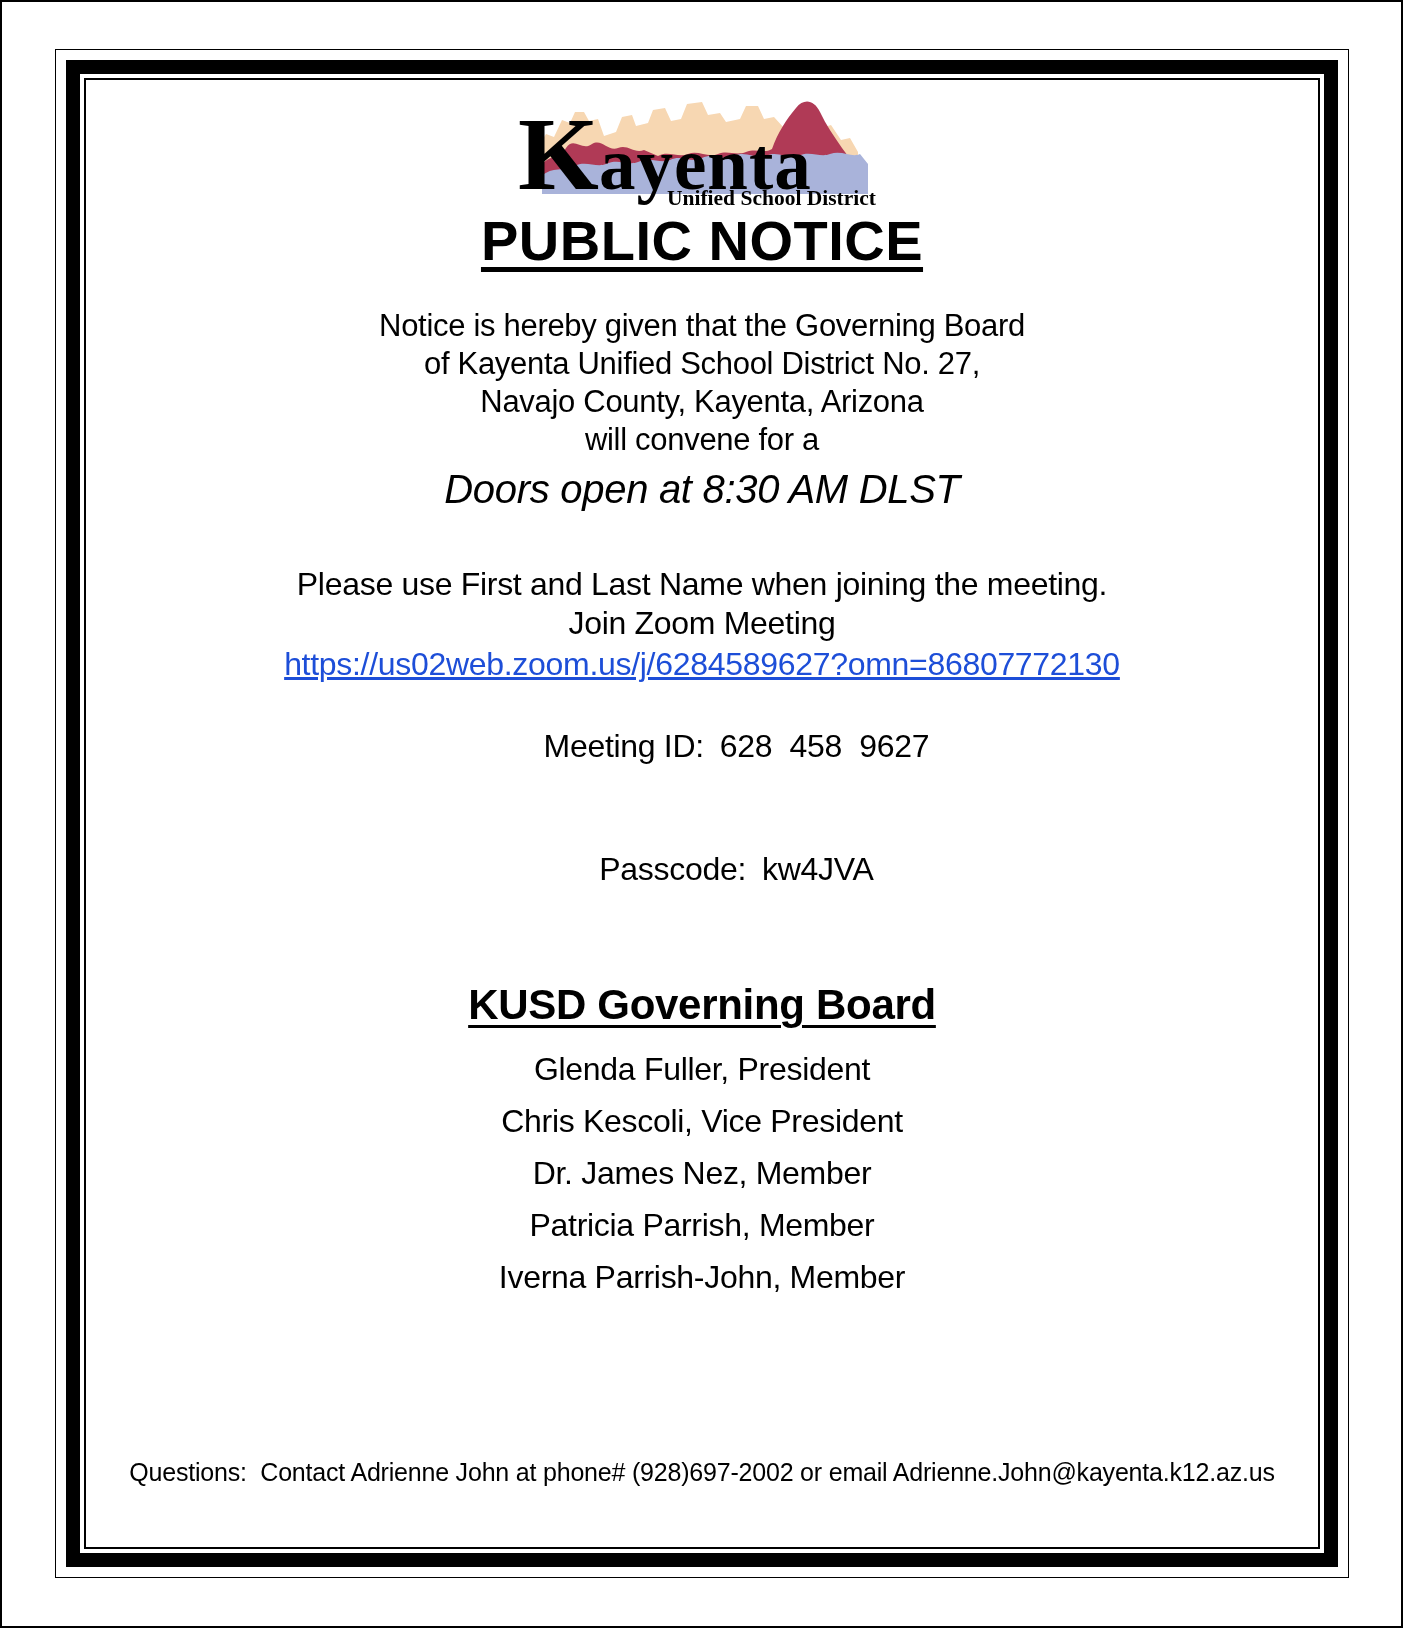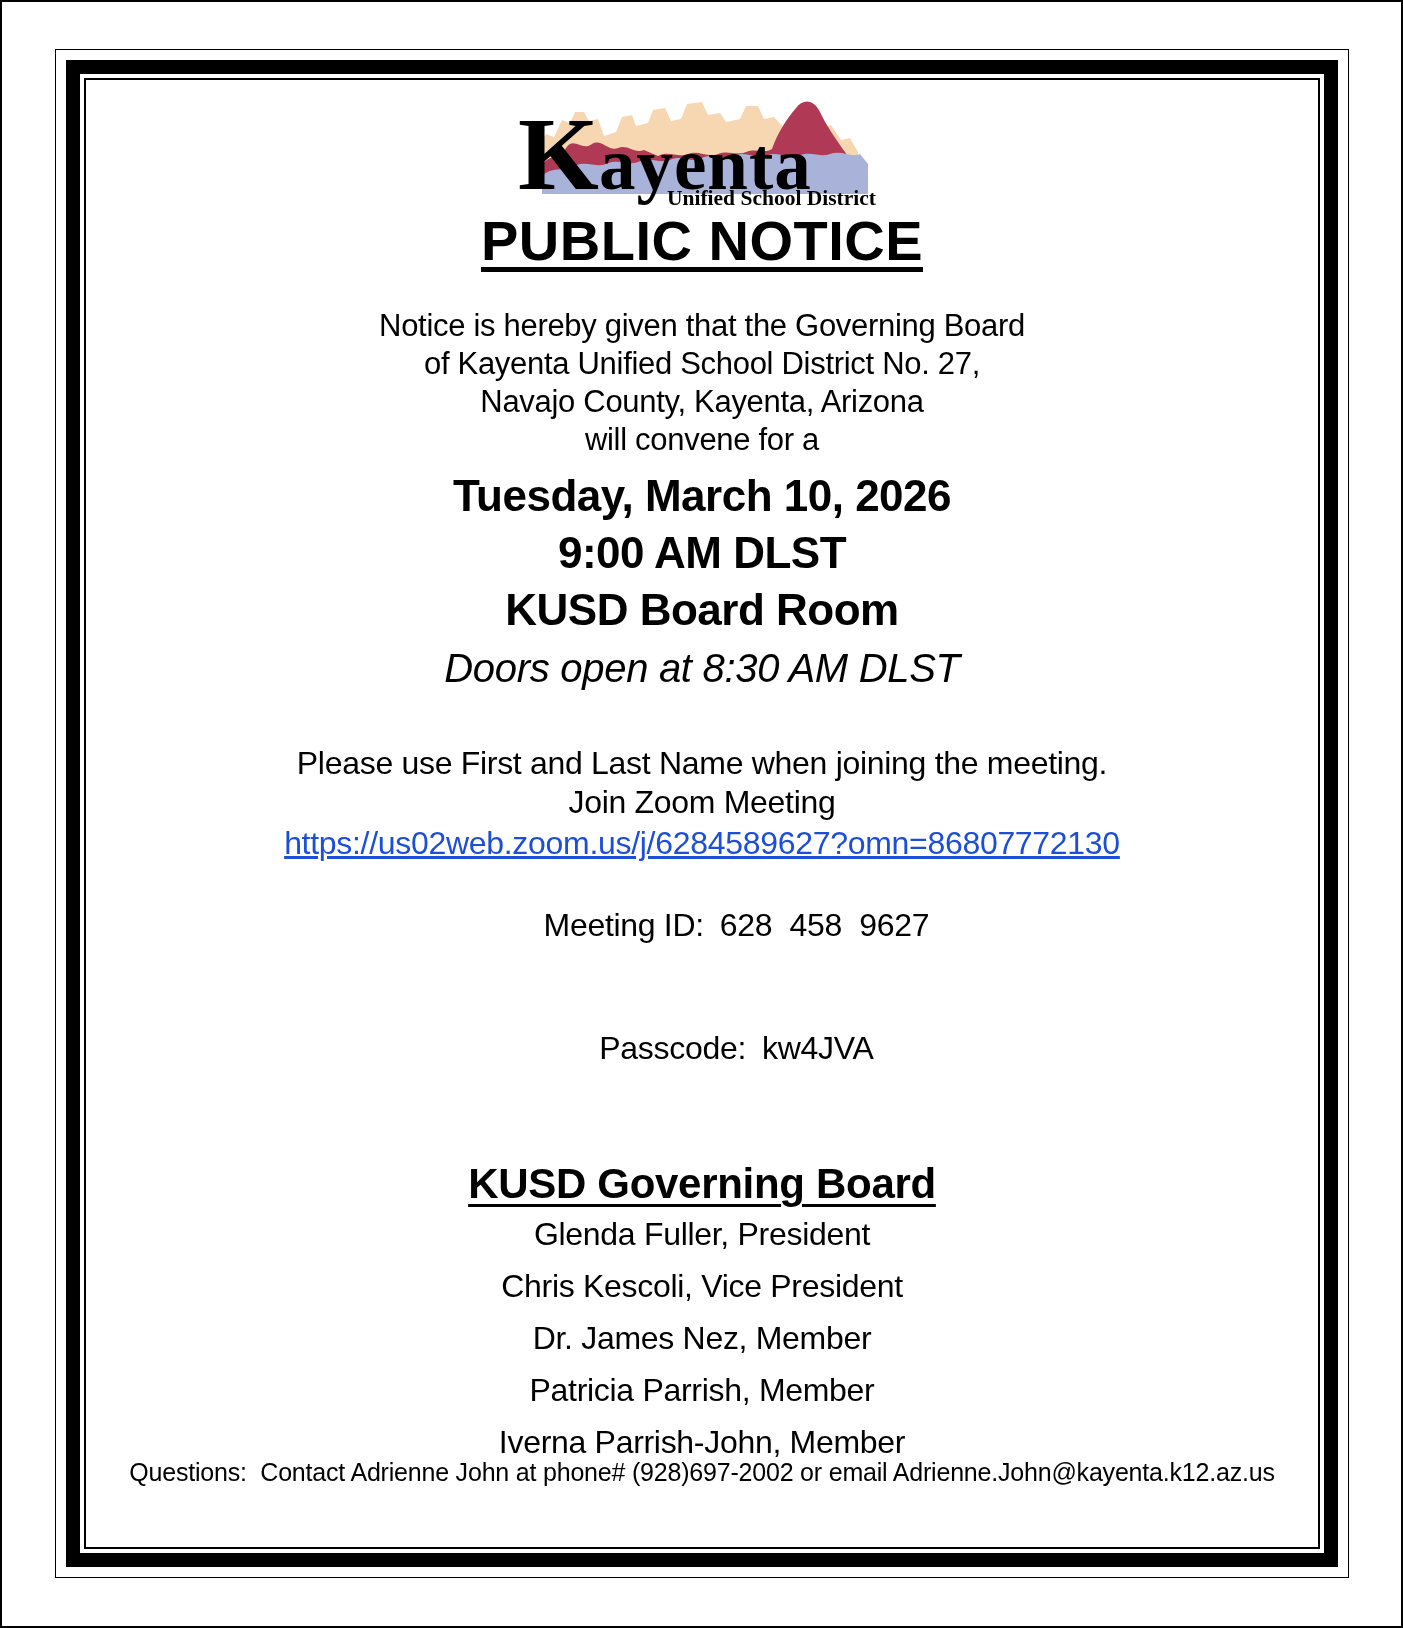--- a/index.html
+++ b/index.html
@@ -31,21 +31,21 @@
   .session-lines{margin-top:8px;}
   .doors{font-size:40px;font-style:italic;font-weight:400;margin-top:8px;letter-spacing:-0.3px;}
   .please{margin-top:54px;font-size:32px;font-weight:400;letter-spacing:-0.3px;}
   .zoom-line{font-size:32px;line-height:41px;letter-spacing:-0.3px;white-space:pre;}
   .zoom-link{text-decoration:underline;}
   .pair-label{margin-right:16px;}
   .board-heading{
     margin-top:50px;font-size:42px;font-weight:700;letter-spacing:-0.3px;
     text-decoration:underline;text-decoration-thickness:3px;text-underline-offset:6px;
   }
-  .members{}
+  .members{margin-top:14px;}
   .member{font-size:32px;line-height:52px;letter-spacing:-0.3px;}
   .footer{
     position:absolute;bottom:60px;left:0;width:100%;text-align:center;
     font-size:25px;letter-spacing:-0.2px;white-space:pre;
   }
 </style>
 </head>
 <body>
 
 <div class="frame-outer">
@@ -64,25 +64,20 @@
 
       <div class="public-notice">PUBLIC NOTICE</div>
 
       <div class="intro">
         <div>Notice is hereby given that the Governing Board</div>
         <div>of Kayenta Unified School District No. 27,</div>
         <div>Navajo County, Kayenta, Arizona</div>
         <div>will convene for a</div>
       </div>
 
-      <div class="session-lines">
-        <div class="session-line">Tuesday, March 10, 2026</div>
-        <div class="session-line">9:00 AM DLST</div>
-        <div class="session-line">KUSD Board Room</div>
-      </div>
       <div class="doors">Doors open at 8:30 AM DLST</div>
 
       <div class="please">Please use First and Last Name when joining the meeting.</div>
       <div class="zoom-line">Join Zoom Meeting</div>
       <a class="zoom-line zoom-link" id="zoom-link" href="#" style="color: #1d4ed8;">https://us02web.zoom.us/j/6284589627?omn=86807772130</a>
       <div class="zoom-line">
         <span class="pair-label">Meeting ID:</span><span>628  458  9627</span>
       </div>
       <div class="zoom-line">
         <span class="pair-label">Passcode:</span><span>kw4JVA</span>

